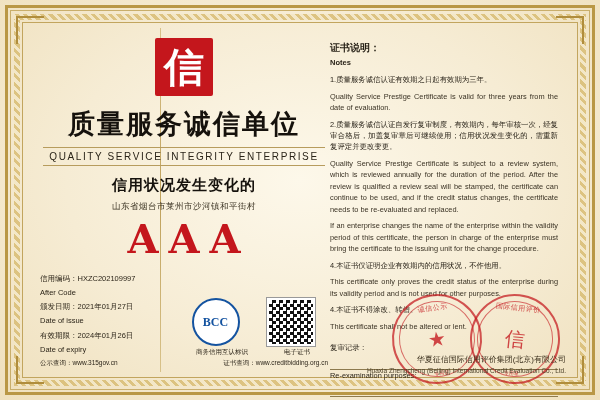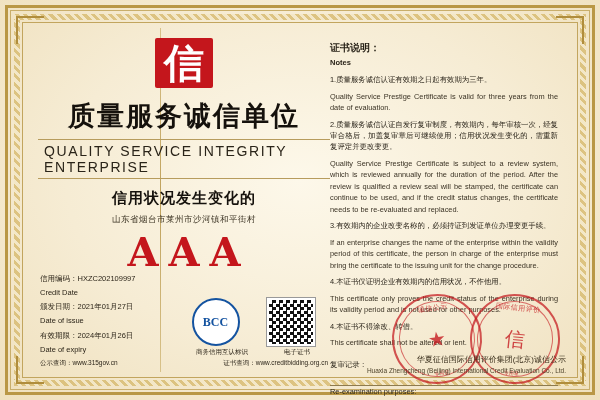--- a/index.html
+++ b/index.html
@@ -71,21 +71,21 @@
     font-family:"DejaVu Serif", serif;font-size:40px;font-weight:bold;
     border-radius:2px;line-height:1;
   }
   .title-cn{
     margin-top:10px;
     font-family:"DejaVu Serif", serif;
     font-size:27px;font-weight:bold;letter-spacing:2px;
     color:#15110c;
   }
   .title-en{
-    margin-top:5px;font-size:14px;letter-spacing:1.6px;color:#2a2419;
+    margin-top:5px;font-size:10px;letter-spacing:1.6px;color:#2a2419;
     border-top:1px solid #b79c5d;border-bottom:1px solid #b79c5d;
     padding:3px 6px;
   }
   .company{
     margin-top:10px;font-family:"DejaVu Serif", serif;
     font-size:15px;font-weight:bold;color:#16120d;letter-spacing:1px;
   }
   .addr{
     margin-top:6px;font-size:8.5px;color:#3b3323;letter-spacing:.5px;
   }
@@ -193,21 +193,21 @@
     <div class="title-en">QUALITY SERVICE INTEGRITY ENTERPRISE</div>
     <div class="company">信用状况发生变化的</div>
     <div class="addr">山东省烟台市莱州市沙河镇和平街村</div>
     <div class="grade">AAA</div>
 
     <div class="fields">
       <div class="fields-col">
         <div class="row">
           <span>信用编码：</span><span>HXZC202109997</span>
         </div>
-        <div class="row">Credit Date</div>
+        <div class="row">After Code</div>
         <div class="row">
           <span>颁发日期：</span><span>2021年01月27日</span>
         </div>
         <div class="row">Date of issue</div>
         <div class="row">
           <span>有效期限：</span><span>2024年01月26日</span>
         </div>
         <div class="row">Date of expiry</div>
       </div>
 
@@ -236,21 +236,20 @@
   <div class="right">
     <h4>证书说明：</h4>
     <p class="h-en">Notes</p>
 
     <p>1.质量服务诚信认证有效期之日起有效期为三年。</p>
     <p class="en">Quality Service Prestige Certificate is valid for three years from the date of evaluation.</p>
 
     <p>2.质量服务诚信认证自发行复审制度，有效期内，每年审核一次，经复审合格后，加盖复审章后可继续使用；信用状况发生变化的，需重新复评定并更改变更。</p>
     <p class="en">Quality Service Prestige Certificate is subject to a review system, which is reviewed annually for the duration of the period. After the review is qualified a review seal will be stamped, the certificate can continue to be used, and if the credit status changes, the certificate needs to be re-evaluated and replaced.</p>
 
-    <p>3.有效期内的企业改变名称的，必须持证到发证单位办理变更手续。</p>
     <p class="en">If an enterprise changes the name of the enterprise within the validity period of this certificate, the person in charge of the enterprise must bring the certificate to the issuing unit for the change procedure.</p>
 
     <p>4.本证书仅证明企业有效期内的信用状况，不作他用。</p>
     <p class="en">This certificate only proves the credit status of the enterprise during its validity period and is not used for other purposes.</p>
 
     <p>4.本证书不得涂改、转借。</p>
     <p class="en">This certificate shall not be altered or lent.</p>
 
     <div class="reexam">
       <span>复审记录：</span>
@@ -267,16 +266,16 @@
     <div class="stamp-bot">专用章</div>
   </div>
   <div class="stamp stamp2">
     <div class="stamp-ring"></div>
     <div class="stamp-top">国际信用评价</div>
     <div class="star">信</div>
     <div class="stamp-bot">专用章</div>
   </div>
 
   <div class="org-cn">
-    <div>华夏征信国际信用评价集团(北京)诚信公示</div>
+    <div>华夏征信国际信用评价集团(北京)有限公司</div>
     <div class="org-en">Huaxia Zhengcheng (Beijing) International Credit Evaluation Co., Ltd.</div>
   </div>
 </div>
 
 </body></html>

